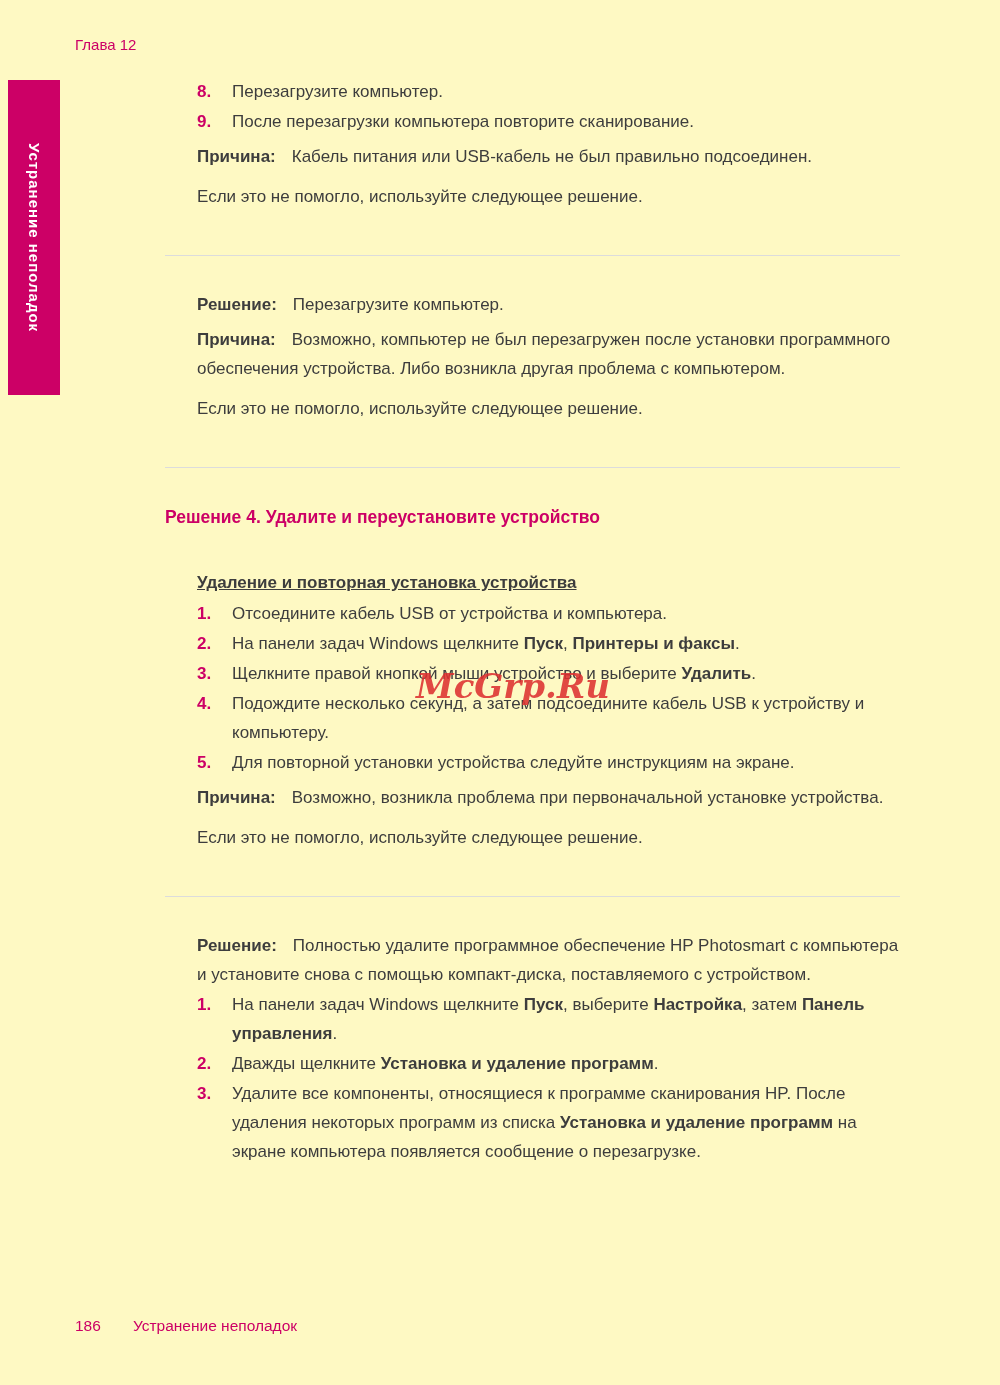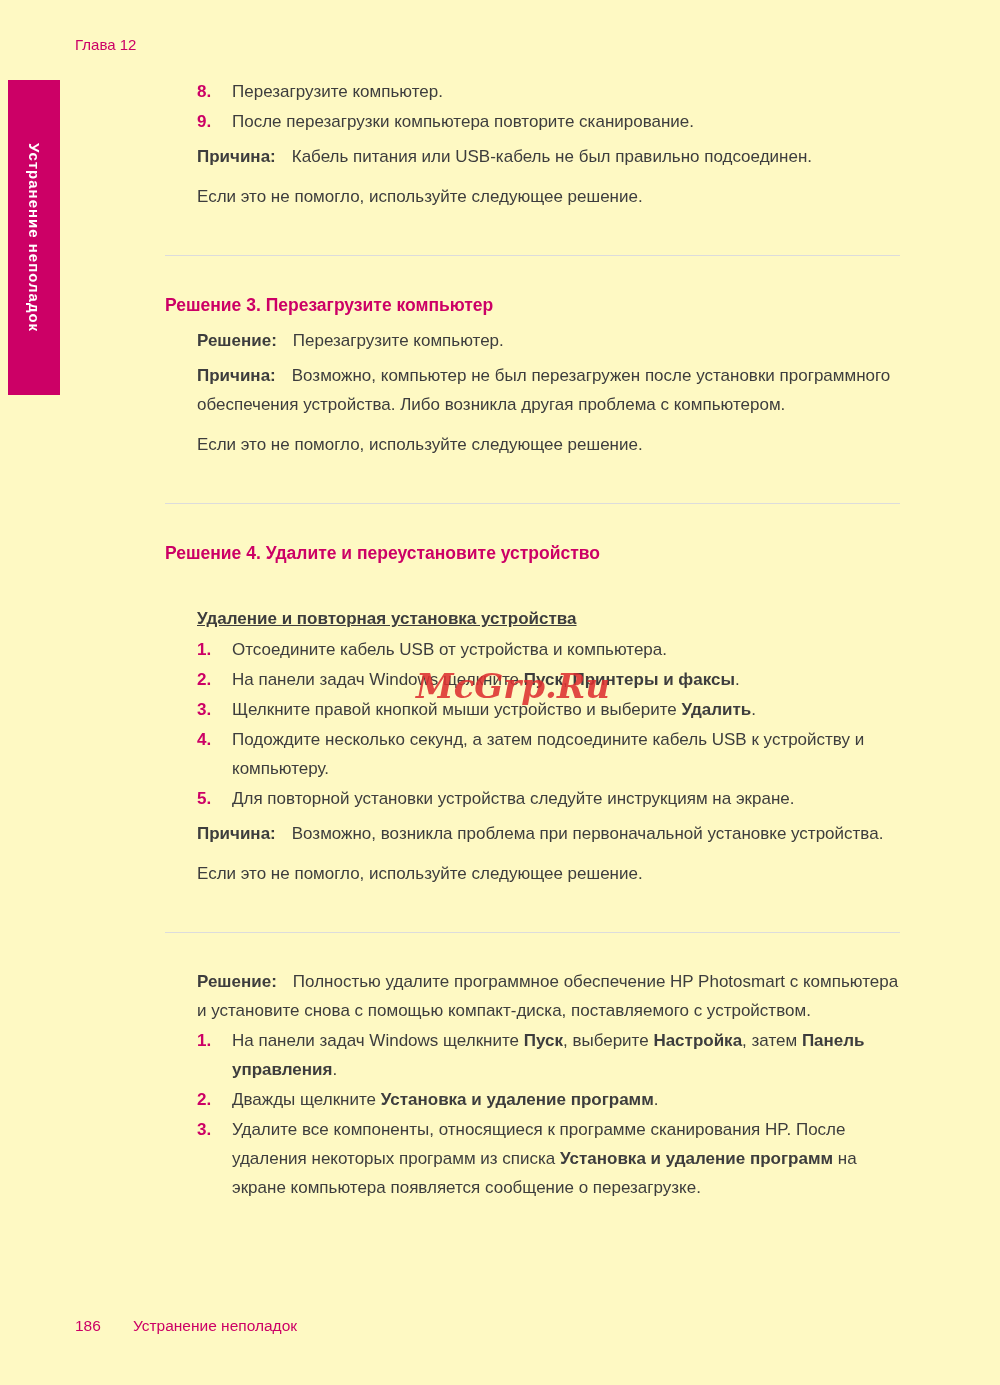--- a/index.html
+++ b/index.html
@@ -123,21 +123,20 @@
         <span class="num">9.</span>
         <span class="step-text"><span>После перезагрузки компьютера повторите сканирование.</span></span>
       </div>
       <p class="para"><b class="label">Причина:</b><span>Кабель питания или USB-кабель не был правильно подсоединен.</span></p>
       <p class="para next">Если это не помогло, используйте следующее решение.</p>
     </section>
 
     <hr class="rule">
 
     <section>
-      <h2 class="h2">Решение 3. Перезагрузите компьютер</h2>
       <p class="para"><b class="label">Решение:</b><span>Перезагрузите компьютер.</span></p>
       <p class="para"><b class="label">Причина:</b><span>Возможно, компьютер не был перезагружен после установки программного обеспечения устройства. Либо возникла другая проблема с компьютером.</span></p>
       <p class="para next">Если это не помогло, используйте следующее решение.</p>
     </section>
 
     <hr class="rule">
 
     <section>
       <h2 class="h2">Решение 4. Удалите и переустановите устройство</h2>
 

